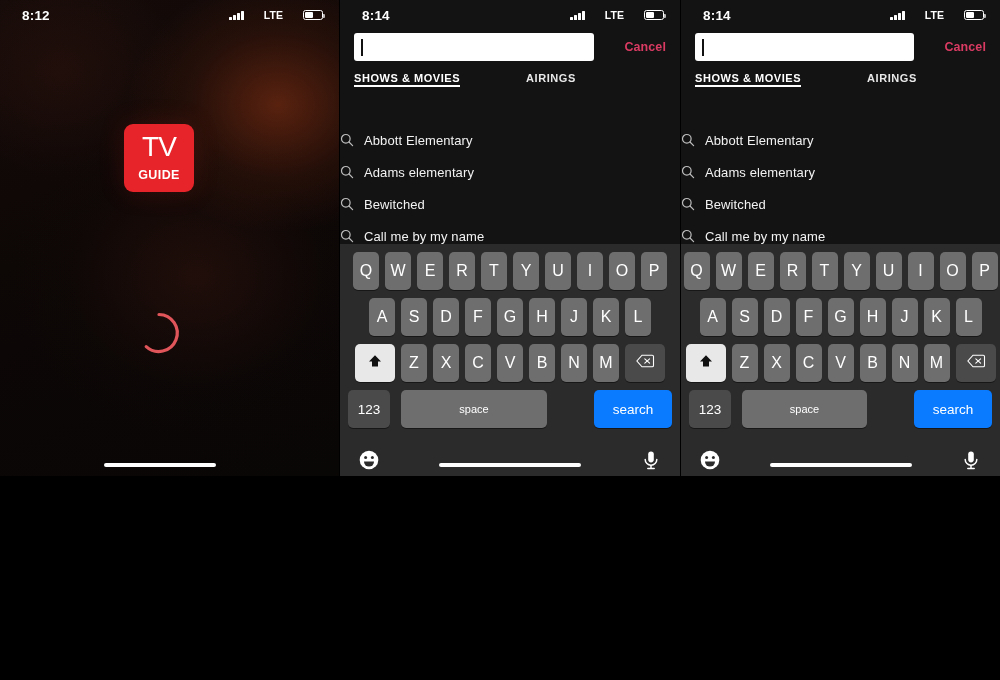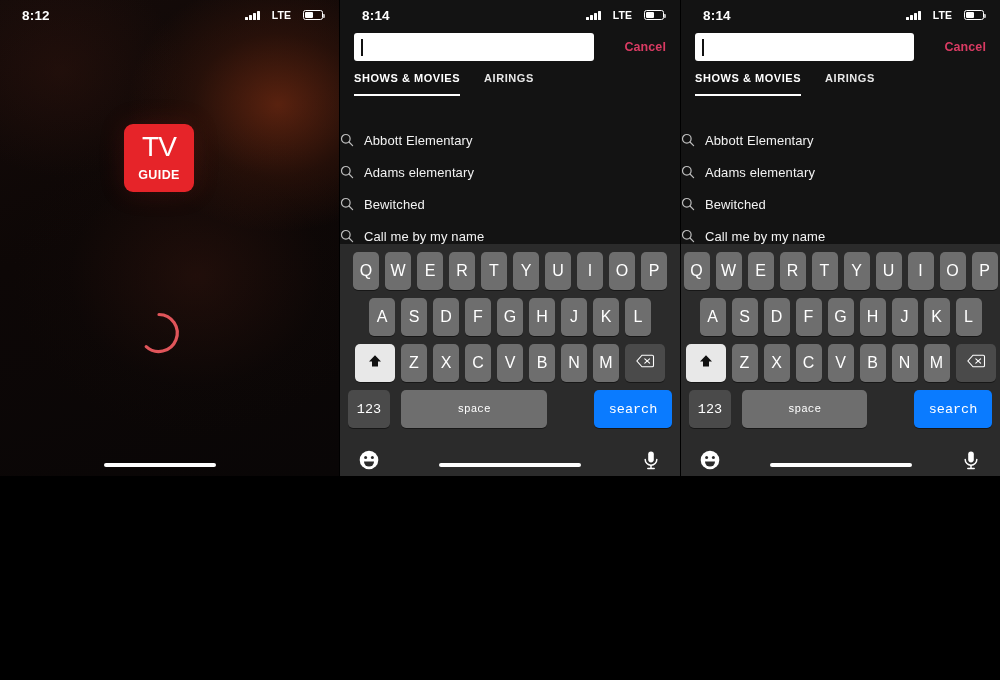--- a/index.html
+++ b/index.html
@@ -27,21 +27,21 @@
       linear-gradient(160deg,#150b09 0%, #0d0706 45%, #090606 100%);
   }
 
   
   .statusbar {
     position:absolute; top:0; left:0; right:0; height:30px;
     display:flex; align-items:center; justify-content:space-between;
     padding:0 16px 0 22px; z-index:9;
   }
   .sb-time { color:#fff; font-size:13.5px; font-weight:bold; letter-spacing:.2px; }
-  .sb-right { display:flex; align-items:center; gap:12px; }
+  .sb-right { display:flex; align-items:center; gap:20px; }
   .bars { display:flex; align-items:flex-end; gap:1.5px; height:10px; }
   .bars i { display:block; width:2.5px; background:#fff; border-radius:.5px; }
   .bars i:nth-child(1){height:3.5px;} .bars i:nth-child(2){height:5.5px;}
   .bars i:nth-child(3){height:7.5px;} .bars i:nth-child(4){height:9.5px;}
   .sb-lte { color:#fff; font-size:10.5px; font-weight:bold; letter-spacing:.1px; }
   .batt { position:relative; width:20px; height:10px; border:1.2px solid #fff;
           border-radius:2.5px; padding:1px; }
   .batt .fill { height:100%; width:48%; background:#fff; border-radius:1px; }
   .batt:after { content:""; position:absolute; right:-3.2px; top:3px;
           width:2px; height:4px; background:rgba(255,255,255,.7); border-radius:0 1px 1px 0; }
@@ -74,22 +74,22 @@
     flex:1; height:28px; background:#fff; border-radius:3px;
     display:flex; align-items:center; padding:0 7px; position:relative;
   }
   .caret { width:1.6px; height:17px; background:#111; animation:none; }
   .cancel-btn { margin-left:30px; font-size:12.5px; font-weight:bold;
                 letter-spacing:.1px; white-space:nowrap; }
 
   .tabs { position:absolute; top:72px; left:0; right:0; height:26px;
           display:flex; align-items:flex-start; padding:0 14px; gap:24px; }
   .tab { position:relative; font-size:11px; font-weight:bold; letter-spacing:.55px;
-         color:#fff; padding-bottom:12px; }
-  .tab.inactive { color:#e8e8e8; }
+         color:#fff; padding-bottom:3px; }
+  .tab.inactive { color:#e8e8e8;margin-left:42px; }
   .tab.active:after { content:""; position:absolute; left:0; right:0; bottom:0;
          height:1.6px; background:#fff; }
 
   .suggestions { position:absolute; top:124px; left:0; right:0; padding:0 0; }
   .sug { display:flex; align-items:center; gap:10px; height:32px; }
   .sug .mag { width:14px; height:14px; flex:none; }
   .sug .label { color:#f2f2f2; font-size:13px; letter-spacing:.1px; }
 
   
   .keyboard { position:absolute; left:0; right:0; bottom:0; height:232px;
@@ -99,21 +99,21 @@
   .key { background:#6E6E6E; color:#fff; border-radius:5px; height:38px;
          display:flex; align-items:center; justify-content:center;
          font-size:16px; box-shadow:0 1px 0 rgba(0,0,0,.45); }
   .key.letter { width:26px; }
   .p2 .key.letter { width:26px; }
   .key.wide { width:40px; background:#4A4A4A; }
   .key.shift { background:#E8E8E8; color:#111; }
   .key.num { width:42px; background:#4A4A4A; font-size:13.5px; }
   .key.space { flex:1; background:#6E6E6E; font-size:11px; }
   .key.search { width:78px; background:#0A7BFF; font-size:13.5px;margin-left:36px; }
-  .krow.bottom { padding:0 8px; gap:11px;font-family:Liberation Mono, monospace; }
+  .krow.bottom { padding:0 8px; gap:11px; }
   .kbfoot { display:flex; align-items:center; justify-content:space-between;
             padding:6px 18px 0; height:42px; }
   .kbfoot .glyph { width:22px; height:22px; }
 
   svg { overflow:visible; }
 </style>
 </head>
 <body>
 
 <div class="stage">

